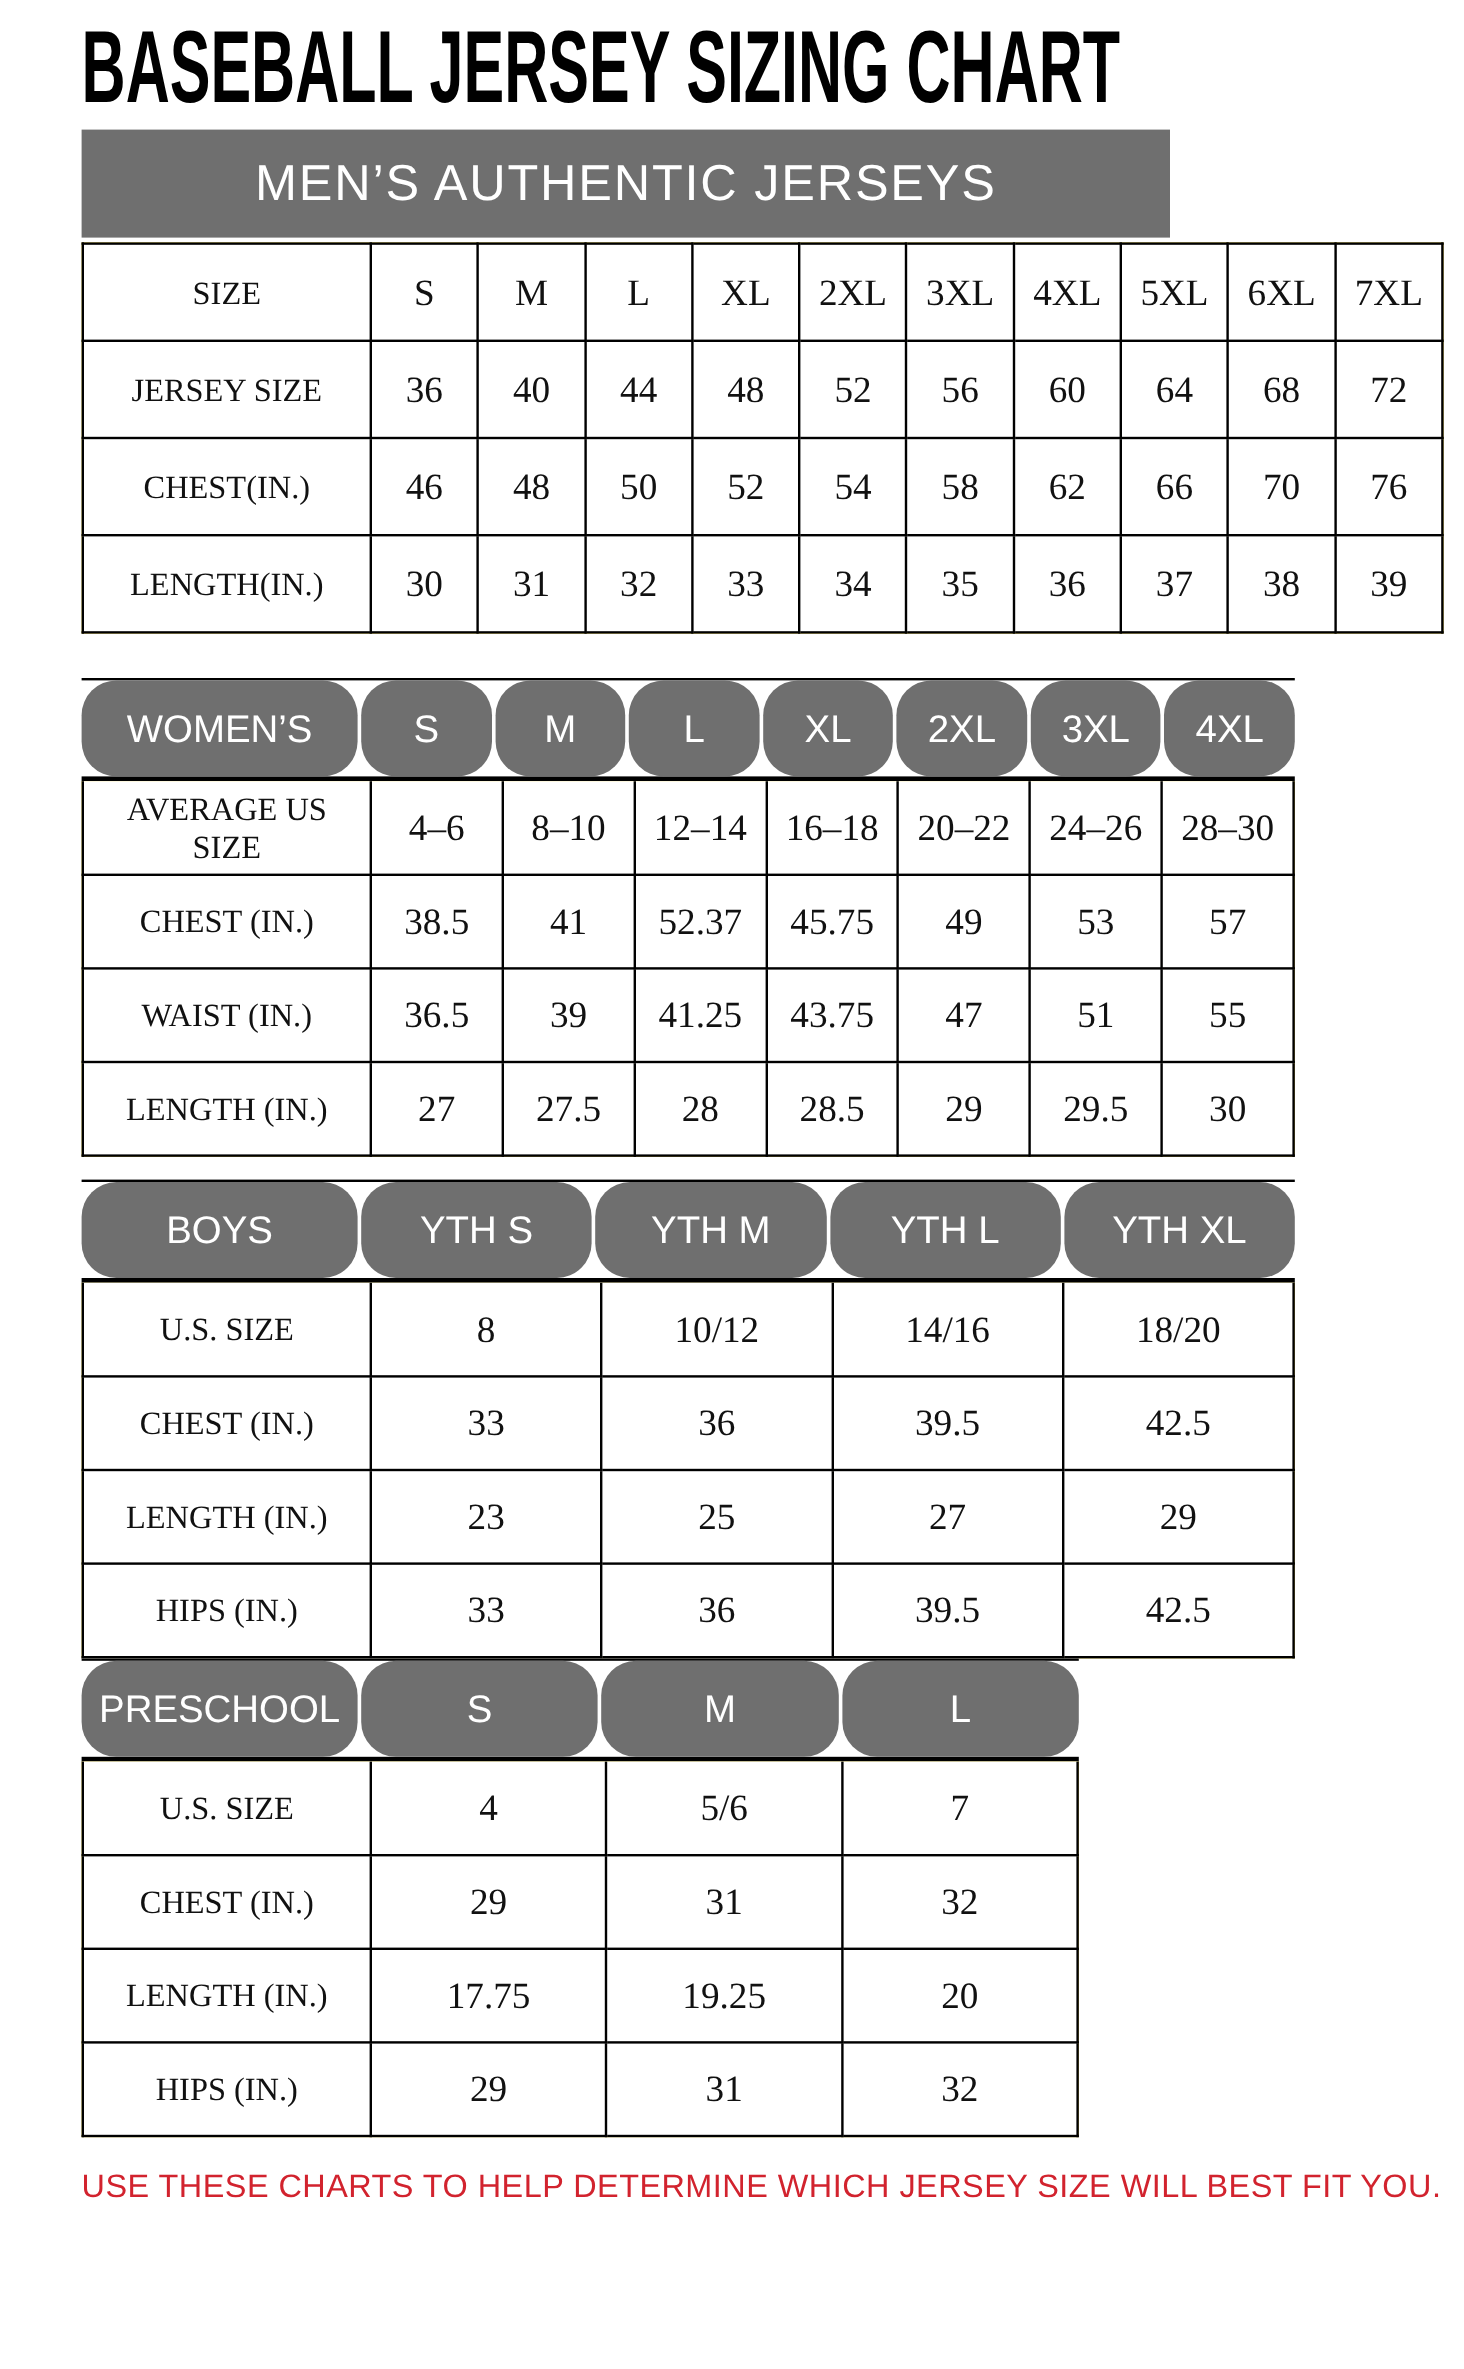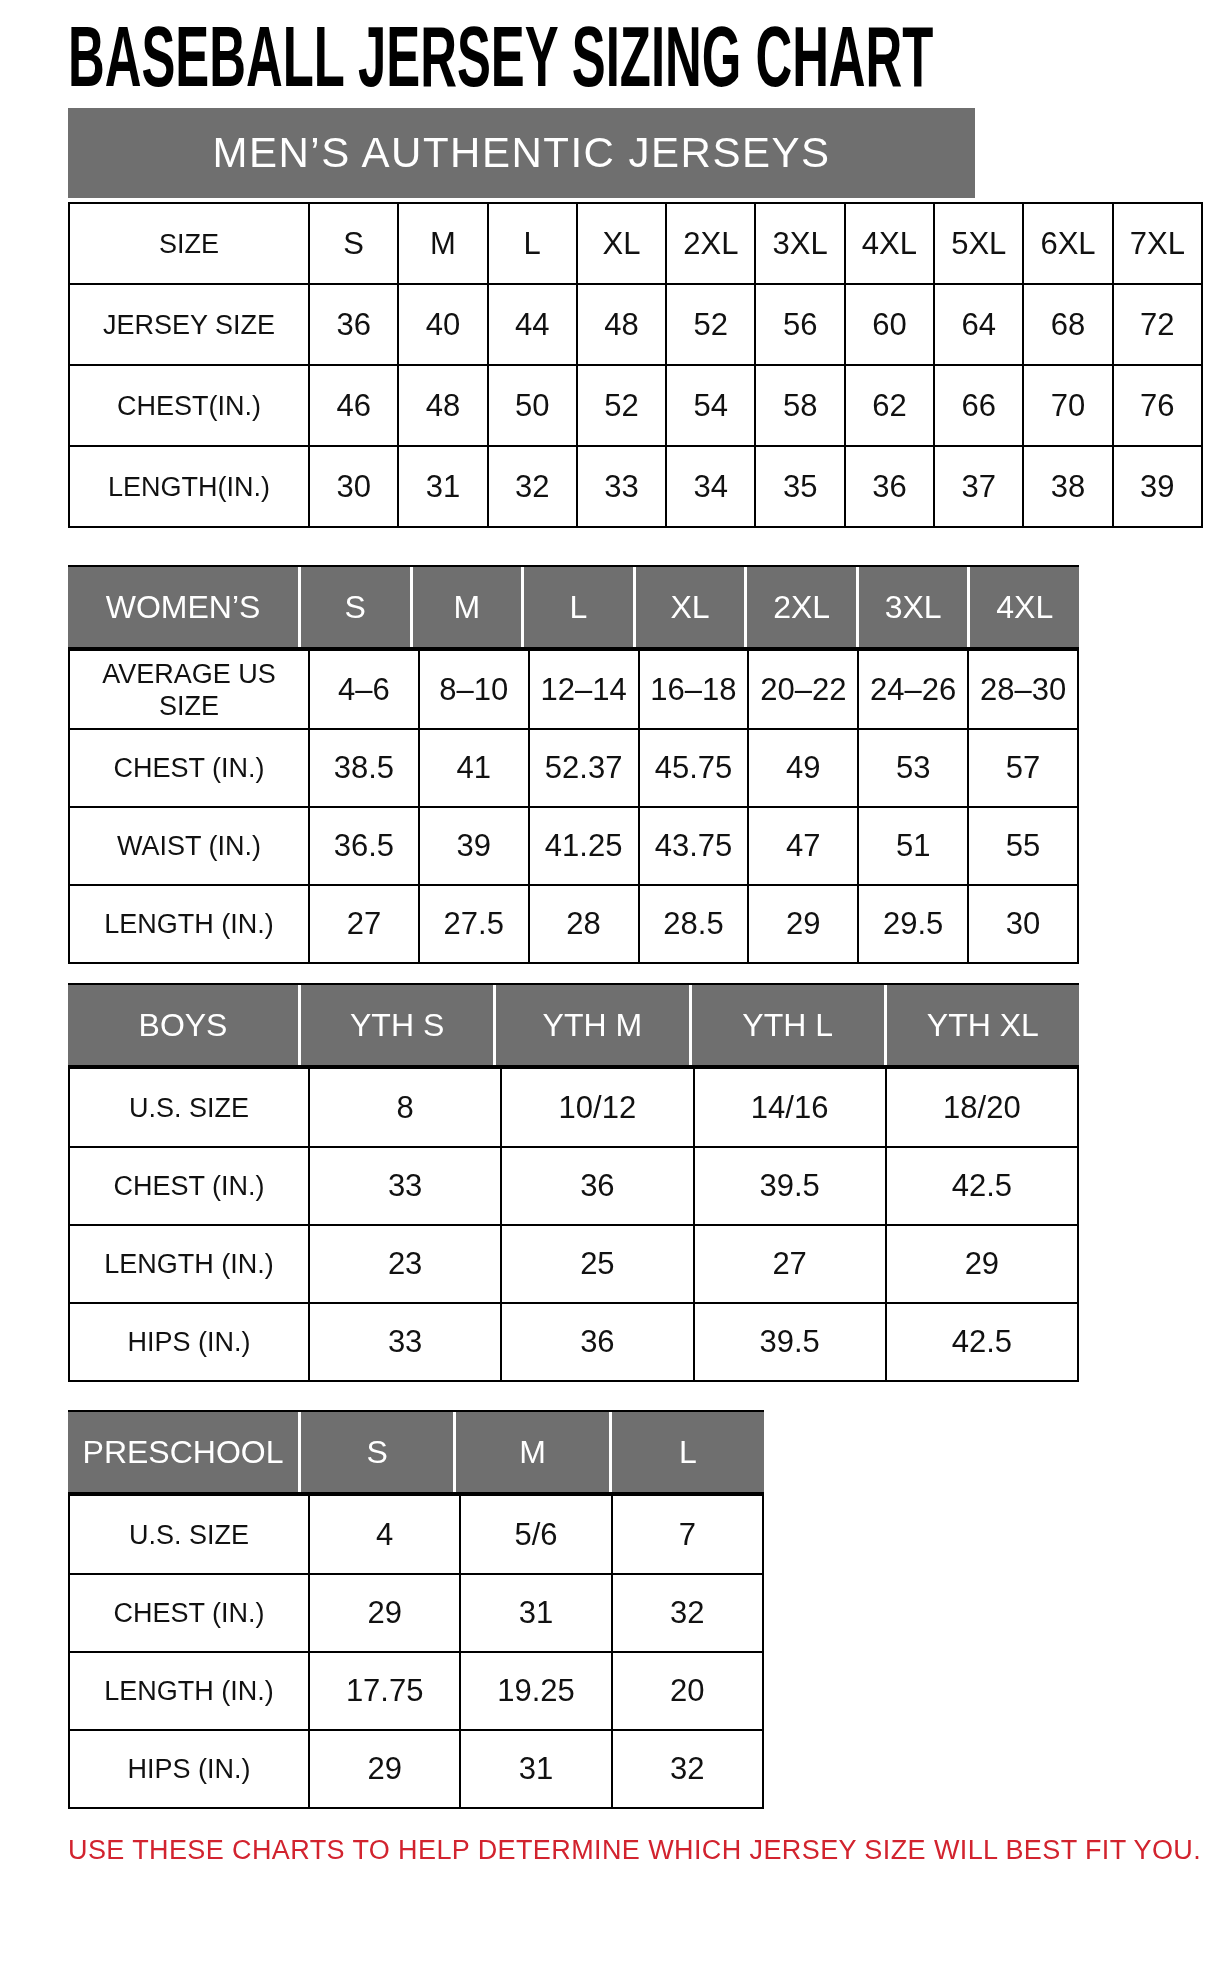--- a/index.html
+++ b/index.html
@@ -36,44 +36,46 @@
     width:907px; height:90px;
     background:var(--gray,#6f6f6f);
     color:#fff;
     display:flex; align-items:center; justify-content:center;
     font-size:42px; letter-spacing:1.5px;
   }
   .tblock {box-sizing:border-box;}
   .tblock.mens {width:1135px; margin-top:4px;}
   .tblock.womens {width:1011px; margin-top:37px;}
   .tblock.boys {width:1011px; margin-top:19px;}
-  .tblock.preschool {width:696px; margin-top:28px;}
+  .tblock.preschool {width:831px; }
 
   .ghead {
     display:flex;
     column-gap:3px;
     background:#fff;
     border-top:2px solid #000;
     border-bottom:4px solid #000;
     height:80px;
   }
   .hcell {
     background:var(--gray,#6f6f6f);
     color:#fff;
     display:flex; align-items:center; justify-content:center;
     font-size:32px;
+    border-radius:29px;
   }
   .hcell.corner {flex:none; width:230px;}
   .hcell.col {flex:1;}
 
   table.grid {
     border-collapse:collapse;
     table-layout:fixed;
     width:100%;
     background:#fde047;
+    font-family:Liberation Serif, serif;
   }
   table.grid tr {height:78px;}
   .tblock.mens table.grid tr {height:81px;}
   table.grid th, table.grid td {
     border:2px solid #000;
     text-align:center;
     vertical-align:middle;
     padding:0 4px;
     background:#fff;
   }

